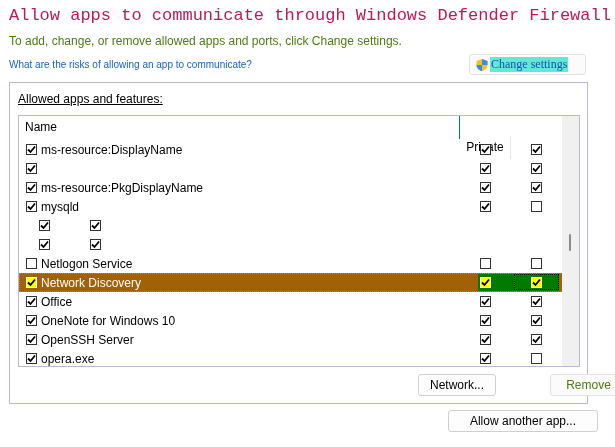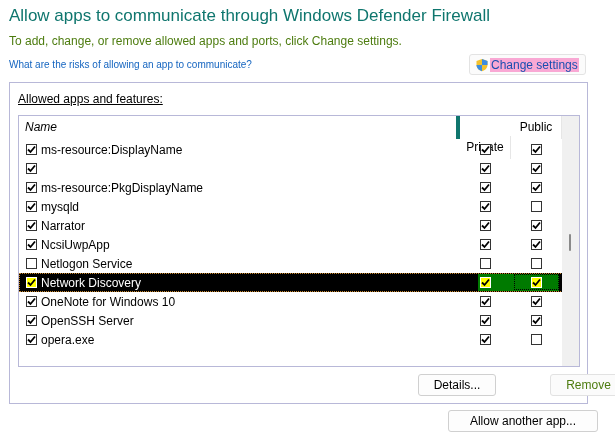--- a/index.html
+++ b/index.html
@@ -1,51 +1,51 @@
 <!DOCTYPE html>
 <html><head>
 <meta charset="utf-8">
 <style>
   html, body { margin:0; padding:0; }
   body {
     width:615px; height:447px; background:#ffffff; position:relative; overflow:hidden;
     font-family:"Liberation Sans", "DejaVu Sans", sans-serif; color:#000;
   }
-  .title { position:absolute; left:9px; top:6px; font-size:17px; color:#0f766e; white-space:nowrap; }
+  .title { position:absolute; left:9px; top:6px; font-size:17px; color:#be185d; white-space:nowrap;font-family:Liberation Mono, monospace; }
   .subtitle { position:absolute; left:9px; top:34px; font-size:12px; color:#4d7c0f; white-space:nowrap; }
   .risk-link { position:absolute; left:9px; top:59px; font-size:10px; color:#1565c0; cursor:pointer; white-space:nowrap; text-decoration:none; }
   .change-btn {
     position:absolute; left:469px; top:54px; width:117px; height:21px;
     border:1px solid #e3e3e3; border-radius:3px; background:#fbfbfb;
     display:flex; align-items:center; gap:1px; padding-left:5px; box-sizing:border-box; cursor:pointer;
   }
-  .change-btn .label { background:#f9a8d4; font-size:12px; color:#1a4fb0; padding:0 1px; white-space:nowrap; }
+  .change-btn .label { background:#5eead4; font-size:12px; color:#1a4fb0; padding:0 1px; white-space:nowrap;font-family:Liberation Serif, serif; }
   .shield { width:14px; height:14px; display:inline-block; }
 
   .group {
     position:absolute; left:9px; top:82px; width:579px; height:322px;
     border:1px solid #b8b8d8; box-sizing:border-box;
   }
   .group-label { position:absolute; left:18px; top:92px; font-size:12px; white-space:nowrap;text-decoration:underline; }
 
   .list {
     position:absolute; left:18px; top:115px; width:562px; height:252px;
     border:1px solid #b8b8d8; box-sizing:border-box; overflow:hidden; background:#fff;
   }
   .hdr { position:absolute; left:0; top:0; height:23px; width:544px; display:flex; font-size:12px; }
   .hdr div { height:23px; line-height:23px; box-sizing:border-box; }
-  .hdr .c-name { width:441px; padding-left:6px; border-right:4px solid #0f766e;font-style:italic; }
+  .hdr .c-name { width:441px; padding-left:6px; border-right:1px solid #0f766e; }
   .hdr .c-priv { width:51px; text-align:center; border-right:1px solid #e6e6e6;margin-top:20px; }
   .hdr .c-pub { width:51px; text-align:center; border-right:1px solid #e6e6e6; }
 
   .rows { position:absolute; left:0; top:24px; width:544px; }
   .row { position:relative; height:19px; display:flex; align-items:center; font-size:12px; white-space:nowrap; }
   .row .name { width:441px; display:flex; align-items:center; padding-left:7px; box-sizing:border-box; }
   .row .cell { width:51px; display:flex; justify-content:center; align-items:center; }
-  .row.selected { background:#000000; outline:1px dotted #c8852a; outline-offset:-1px;align-items:center; }
+  .row.selected { background:#a16207; outline:1px dotted #c8852a; outline-offset:-1px;align-items:center; }
   .row.selected .name-text { color:#fff; }
   .row.selected .green-band { position:absolute; left:459px; top:1px; width:81px; height:17px; background:#007a00; }
   .row.selected .focus-cell { position:absolute; left:495px; top:1px; width:45px; height:16px; border:1px dotted #000; box-sizing:border-box; }
 
   .cb {
     width:11px; height:11px; border:1px solid #333; box-sizing:border-box; background:#fff;
     display:inline-flex; align-items:center; justify-content:center; position:relative; z-index:1;
   }
   .cb svg { width:9px; height:9px; }
   .row.selected .cb { background:#ffff00; border-color:#fff; }
@@ -81,21 +81,20 @@
   <span class="label">Change settings</span>
 </div>
 
 <div class="group"></div>
 <div class="group-label">Allowed apps and features:</div>
 
 <div class="list">
   <div class="hdr">
     <div class="c-name">Name</div>
     <div class="c-priv">Private</div>
-    <div class="c-pub">Public</div>
   </div>
   <div class="rows" id="rows">
       <div class="row">
         <div class="name">
           <span class="cb">
             <svg viewBox="0 0 9 9">
               <path d="M1 4.5 L3.5 7 L8 1.5" stroke="#000" stroke-width="1.8" fill="none"></path>
             </svg>
           </span>
           <span class="name-text">ms-resource:DisplayName</span>
@@ -176,52 +175,36 @@
             <svg viewBox="0 0 9 9">
               <path d="M1 4.5 L3.5 7 L8 1.5" stroke="#000" stroke-width="1.8" fill="none"></path>
             </svg>
           </span>
         </div>
         <div class="cell">
           <span class="cb"></span>
         </div>
       </div>
       <div class="row">
-        <div class="name">
-          <span class="cb">
-            <svg viewBox="0 0 9 9">
-              <path d="M1 4.5 L3.5 7 L8 1.5" stroke="#000" stroke-width="1.8" fill="none"></path>
-            </svg>
-          </span>
-          <span class="name-text">Narrator</span>
-        </div>
-        <div class="cell">
-          <span class="cb">
-            <svg viewBox="0 0 9 9">
-              <path d="M1 4.5 L3.5 7 L8 1.5" stroke="#000" stroke-width="1.8" fill="none"></path>
-            </svg>
-          </span>
-        </div>
-        <div class="cell">
-          <span class="cb">
-            <svg viewBox="0 0 9 9">
-              <path d="M1 4.5 L3.5 7 L8 1.5" stroke="#000" stroke-width="1.8" fill="none"></path>
-            </svg>
-          </span>
-        </div>
-      </div>
-      <div class="row">
-        <div class="name">
-          <span class="cb">
-            <svg viewBox="0 0 9 9">
-              <path d="M1 4.5 L3.5 7 L8 1.5" stroke="#000" stroke-width="1.8" fill="none"></path>
-            </svg>
-          </span>
-          <span class="name-text">NcsiUwpApp</span>
-        </div>
+        <div class="cell">
+          <span class="cb">
+            <svg viewBox="0 0 9 9">
+              <path d="M1 4.5 L3.5 7 L8 1.5" stroke="#000" stroke-width="1.8" fill="none"></path>
+            </svg>
+          </span>
+        </div>
+        <div class="cell">
+          <span class="cb">
+            <svg viewBox="0 0 9 9">
+              <path d="M1 4.5 L3.5 7 L8 1.5" stroke="#000" stroke-width="1.8" fill="none"></path>
+            </svg>
+          </span>
+        </div>
+      </div>
+      <div class="row">
         <div class="cell">
           <span class="cb">
             <svg viewBox="0 0 9 9">
               <path d="M1 4.5 L3.5 7 L8 1.5" stroke="#000" stroke-width="1.8" fill="none"></path>
             </svg>
           </span>
         </div>
         <div class="cell">
           <span class="cb">
             <svg viewBox="0 0 9 9">
@@ -245,20 +228,44 @@
       <div class="row selected">
         <div class="green-band"></div>
         <div class="focus-cell"></div>
         <div class="name">
           <span class="cb">
             <svg viewBox="0 0 9 9">
               <path d="M1 4.5 L3.5 7 L8 1.5" stroke="#000" stroke-width="1.8" fill="none"></path>
             </svg>
           </span>
           <span class="name-text">Network Discovery</span>
+        </div>
+        <div class="cell">
+          <span class="cb">
+            <svg viewBox="0 0 9 9">
+              <path d="M1 4.5 L3.5 7 L8 1.5" stroke="#000" stroke-width="1.8" fill="none"></path>
+            </svg>
+          </span>
+        </div>
+        <div class="cell">
+          <span class="cb">
+            <svg viewBox="0 0 9 9">
+              <path d="M1 4.5 L3.5 7 L8 1.5" stroke="#000" stroke-width="1.8" fill="none"></path>
+            </svg>
+          </span>
+        </div>
+      </div>
+      <div class="row">
+        <div class="name">
+          <span class="cb">
+            <svg viewBox="0 0 9 9">
+              <path d="M1 4.5 L3.5 7 L8 1.5" stroke="#000" stroke-width="1.8" fill="none"></path>
+            </svg>
+          </span>
+          <span class="name-text">Office</span>
         </div>
         <div class="cell">
           <span class="cb">
             <svg viewBox="0 0 9 9">
               <path d="M1 4.5 L3.5 7 L8 1.5" stroke="#000" stroke-width="1.8" fill="none"></path>
             </svg>
           </span>
         </div>
         <div class="cell">
           <span class="cb">
@@ -335,15 +342,15 @@
         <div class="cell">
           <span class="cb"></span>
         </div>
       </div>
     </div>
   <div class="scrollbar">
     <div class="thumb"></div>
   </div>
 </div>
 
-<div class="btn details-btn">Details...</div>
+<div class="btn details-btn">Network...</div>
 <div class="btn remove-btn disabled">Remove</div>
 <div class="btn allow-btn">Allow another app...</div>
 
 </body></html>

